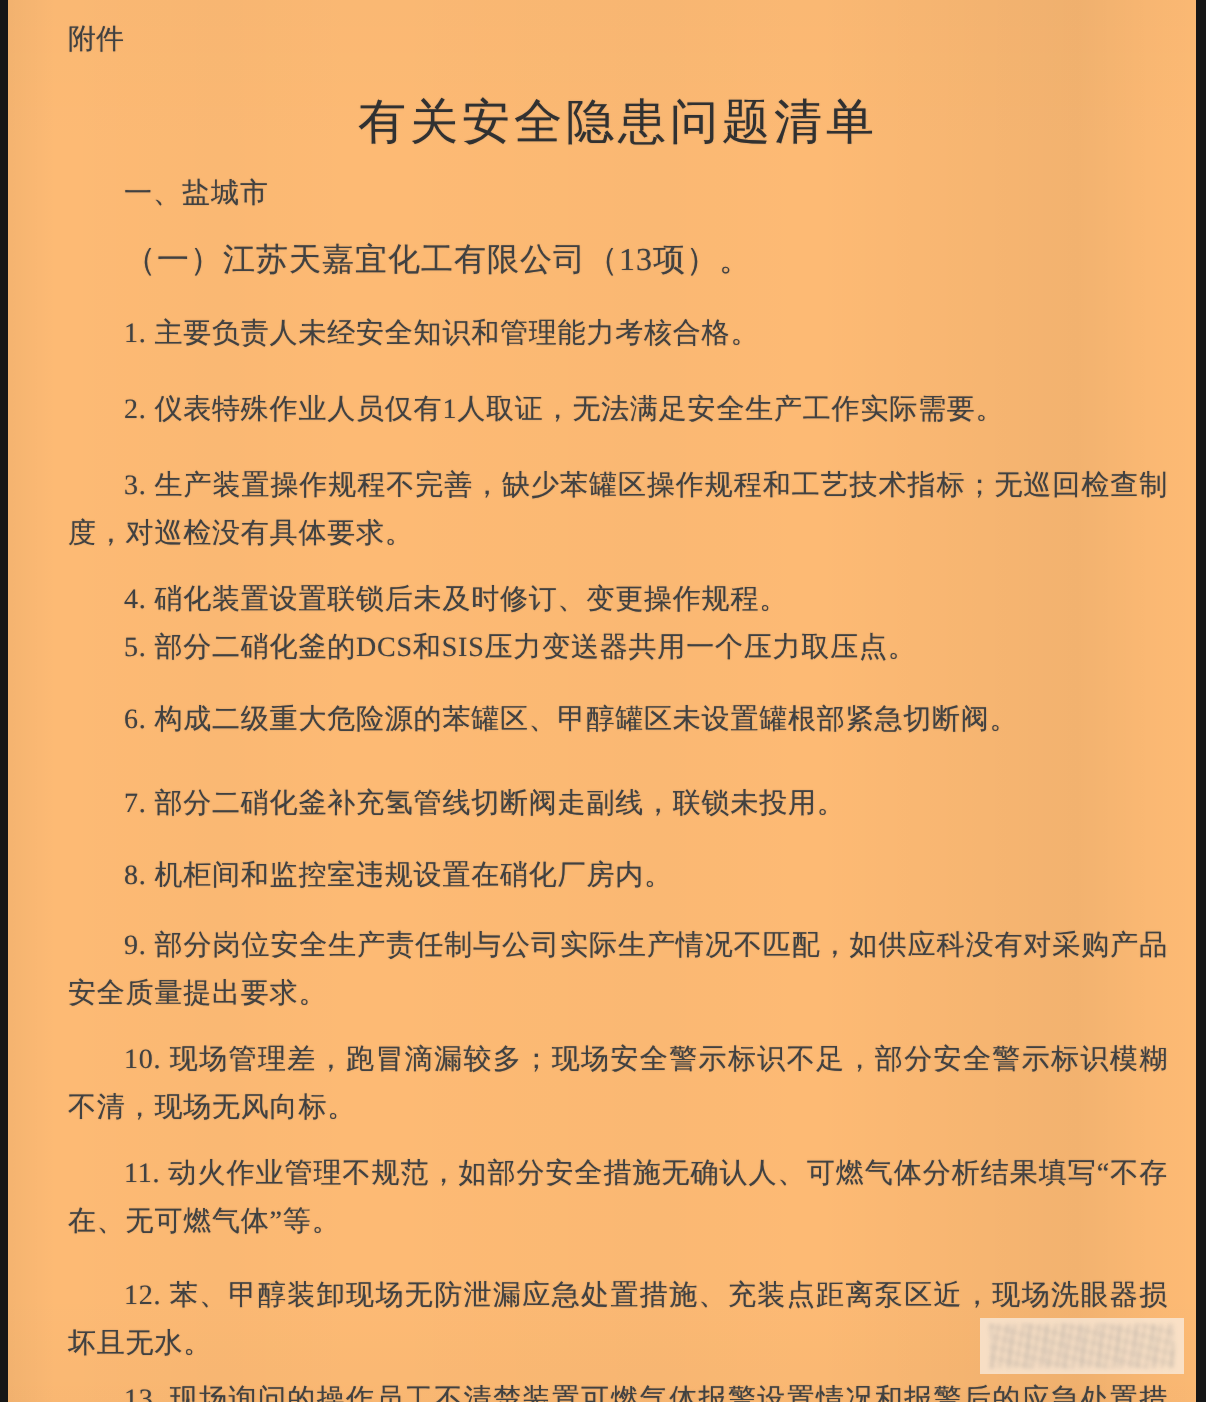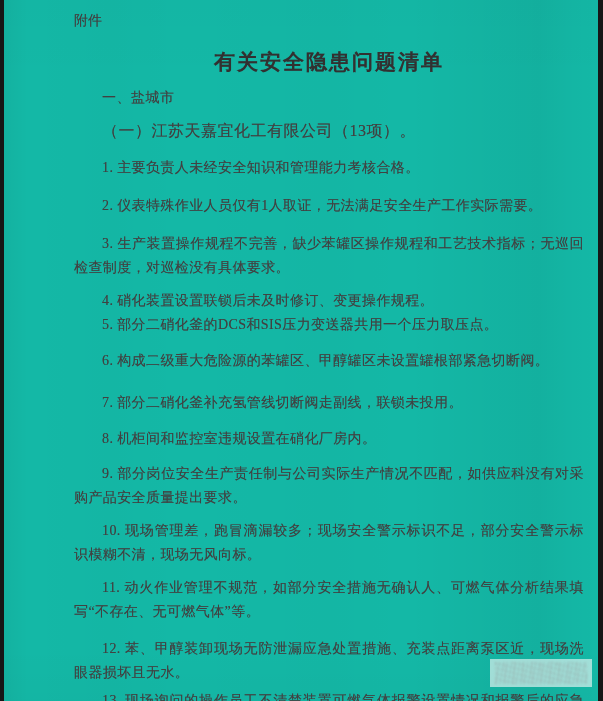--- a/index.html
+++ b/index.html
@@ -6,22 +6,21 @@
   body{
     width:603px;height:701px;
     background:#161616;
     position:relative;
     overflow:hidden;
     font-family:"Liberation Serif","DejaVu Serif",serif;
   }
   
   .page{
     position:absolute;top:0;bottom:0;left:4px;right:5px;
-    background:#14b8a6;
-    padding-left:40px;
+    background:#fdba74;
   }
   
   .page::before{
     content:"";position:absolute;inset:0;pointer-events:none;
     background:
       linear-gradient(90deg,
         rgba(0,0,0,0.035) 0%, rgba(0,0,0,0) 4%,
         rgba(0,0,0,0.012) 18%, rgba(0,0,0,0) 30%,
         rgba(0,0,0,0.010) 55%, rgba(0,0,0,0) 68%,
         rgba(0,0,0,0.045) 90%, rgba(0,0,0,0.01) 96%, rgba(0,0,0,0) 100%),
@@ -30,21 +29,21 @@
   .content{
     position:relative;
     padding:10px 14px 0 30px;
     color:#414141;
     text-shadow:0 0 0.6px rgba(70,70,70,0.55);
   }
   .attachment{
     font-size:14px;line-height:22px;margin:0;
   }
   .doc-title{
-    font-size:21px;font-weight:bold;letter-spacing:2px;
+    font-size:24px;font-weight:normal;letter-spacing:2px;
     color:#313131;text-align:center;
     margin:16px 0 0;line-height:28px;
   }
   .section-heading{
     font-size:14px;line-height:24px;margin:10px 0 0;
     text-indent:28px;letter-spacing:0.5px;
   }
   .company-heading{
     font-size:16px;line-height:24px;margin:9px 0 0;
     text-indent:28px;letter-spacing:0.5px;

